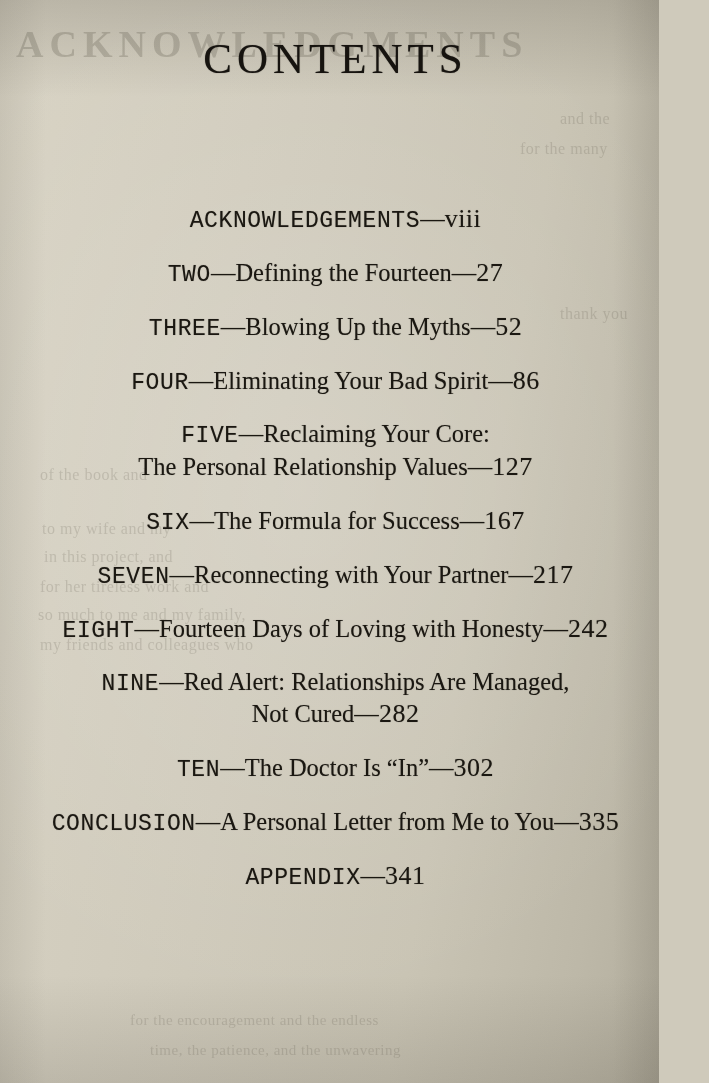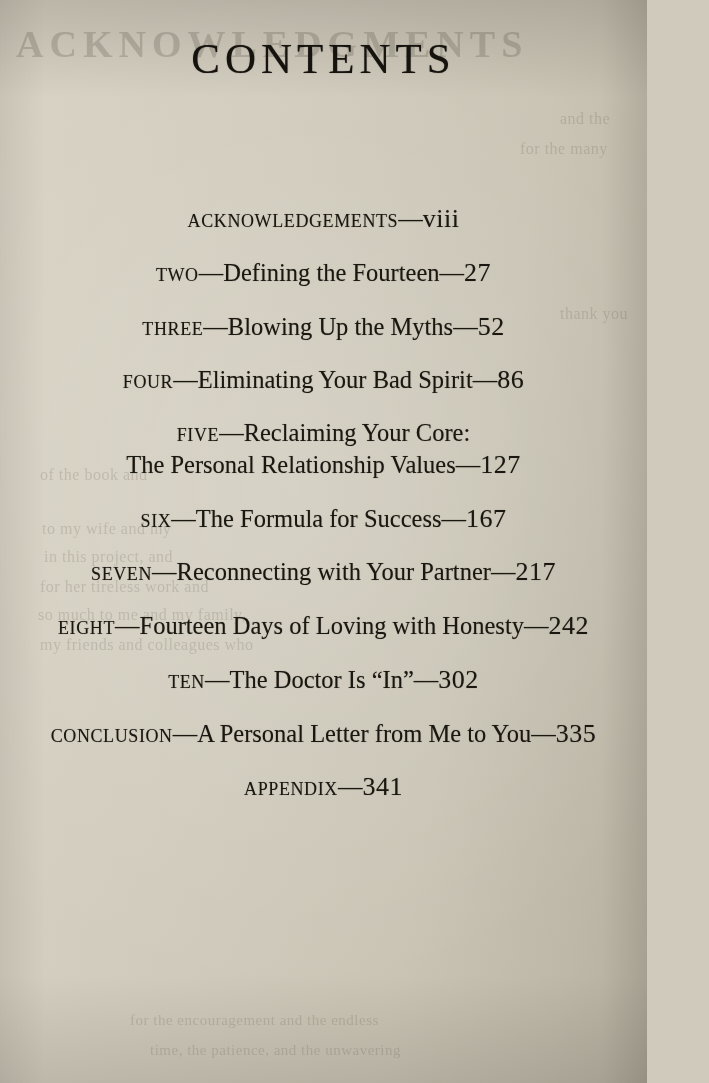--- a/index.html
+++ b/index.html
@@ -15,20 +15,21 @@
   }
 
   
   #page {
     position: relative;
     width: 647px;
     height: 1083px;
     background:
       radial-gradient(ellipse 120% 80% at 45% 45%, rgba(255,255,255,0.16) 0%, rgba(255,255,255,0.0) 60%),
       linear-gradient(100deg, #d8d3c4 0%, #d4cfc0 18%, #cfcabb 42%, #c9c4b4 68%, #bdb8a8 88%, #b3ae9e 100%);
+    padding-left: 12px;
   }
   #page::after {
     content: "";
     position: absolute;
     inset: 0;
     pointer-events: none;
     background:
       linear-gradient(180deg, rgba(60,55,45,0.18) 0%, rgba(60,55,45,0.0) 9%, rgba(60,55,45,0.0) 90%, rgba(60,55,45,0.14) 100%),
       linear-gradient(90deg, rgba(60,55,45,0.10) 0%, rgba(60,55,45,0.0) 7%, rgba(60,55,45,0.0) 93%, rgba(60,55,45,0.13) 100%);
   }
@@ -75,22 +76,23 @@
   .toc-entry {
     text-align: center;
     color: #1a1711;
     font-size: 24.5px;
     line-height: 1.26;
     margin-bottom: 21px;
     font-family: "Liberation Serif", serif;
     text-shadow: 0 0 1px rgba(25,22,16,0.35);
   }
   .toc-entry .label {
-    font-size: 18px;
+    font-size: 23px;
     letter-spacing: 0.6px;
+    font-family: Liberation Mono, monospace;
   }
   .toc-entry .dash {
     letter-spacing: 0px;
   }
   .toc-entry .pg {
     font-size: 26px;
     letter-spacing: 0.5px;
   }
   .toc-entry .line2 {
     display: block;
@@ -147,20 +149,24 @@
       </div>
 
       <div class="toc-entry">
         <span class="label">SEVEN</span><span class="dash">—</span><span class="title">Reconnecting with Your Partner—</span><span class="pg">217</span>
       </div>
 
       <div class="toc-entry">
         <span class="label">EIGHT</span><span class="dash">—</span><span class="title">Fourteen Days of Loving with Honesty—</span><span class="pg">242</span>
       </div>
 
+      <div class="toc-entry">
+        <span class="label">NINE</span><span class="dash">—</span><span class="title">Red Alert: Relationships Are Managed,</span>
+        <span class="line2"><span>Not Cured—</span><span class="pg">282</span></span>
+      </div>
 
       <div class="toc-entry">
         <span class="label">TEN</span><span class="dash">—</span><span class="title">The Doctor Is “In”—</span><span class="pg">302</span>
       </div>
 
       <div class="toc-entry">
         <span class="label">CONCLUSION</span><span class="dash">—</span><span class="title">A Personal Letter from Me to You—</span><span class="pg">335</span>
       </div>
 
       <div class="toc-entry">

